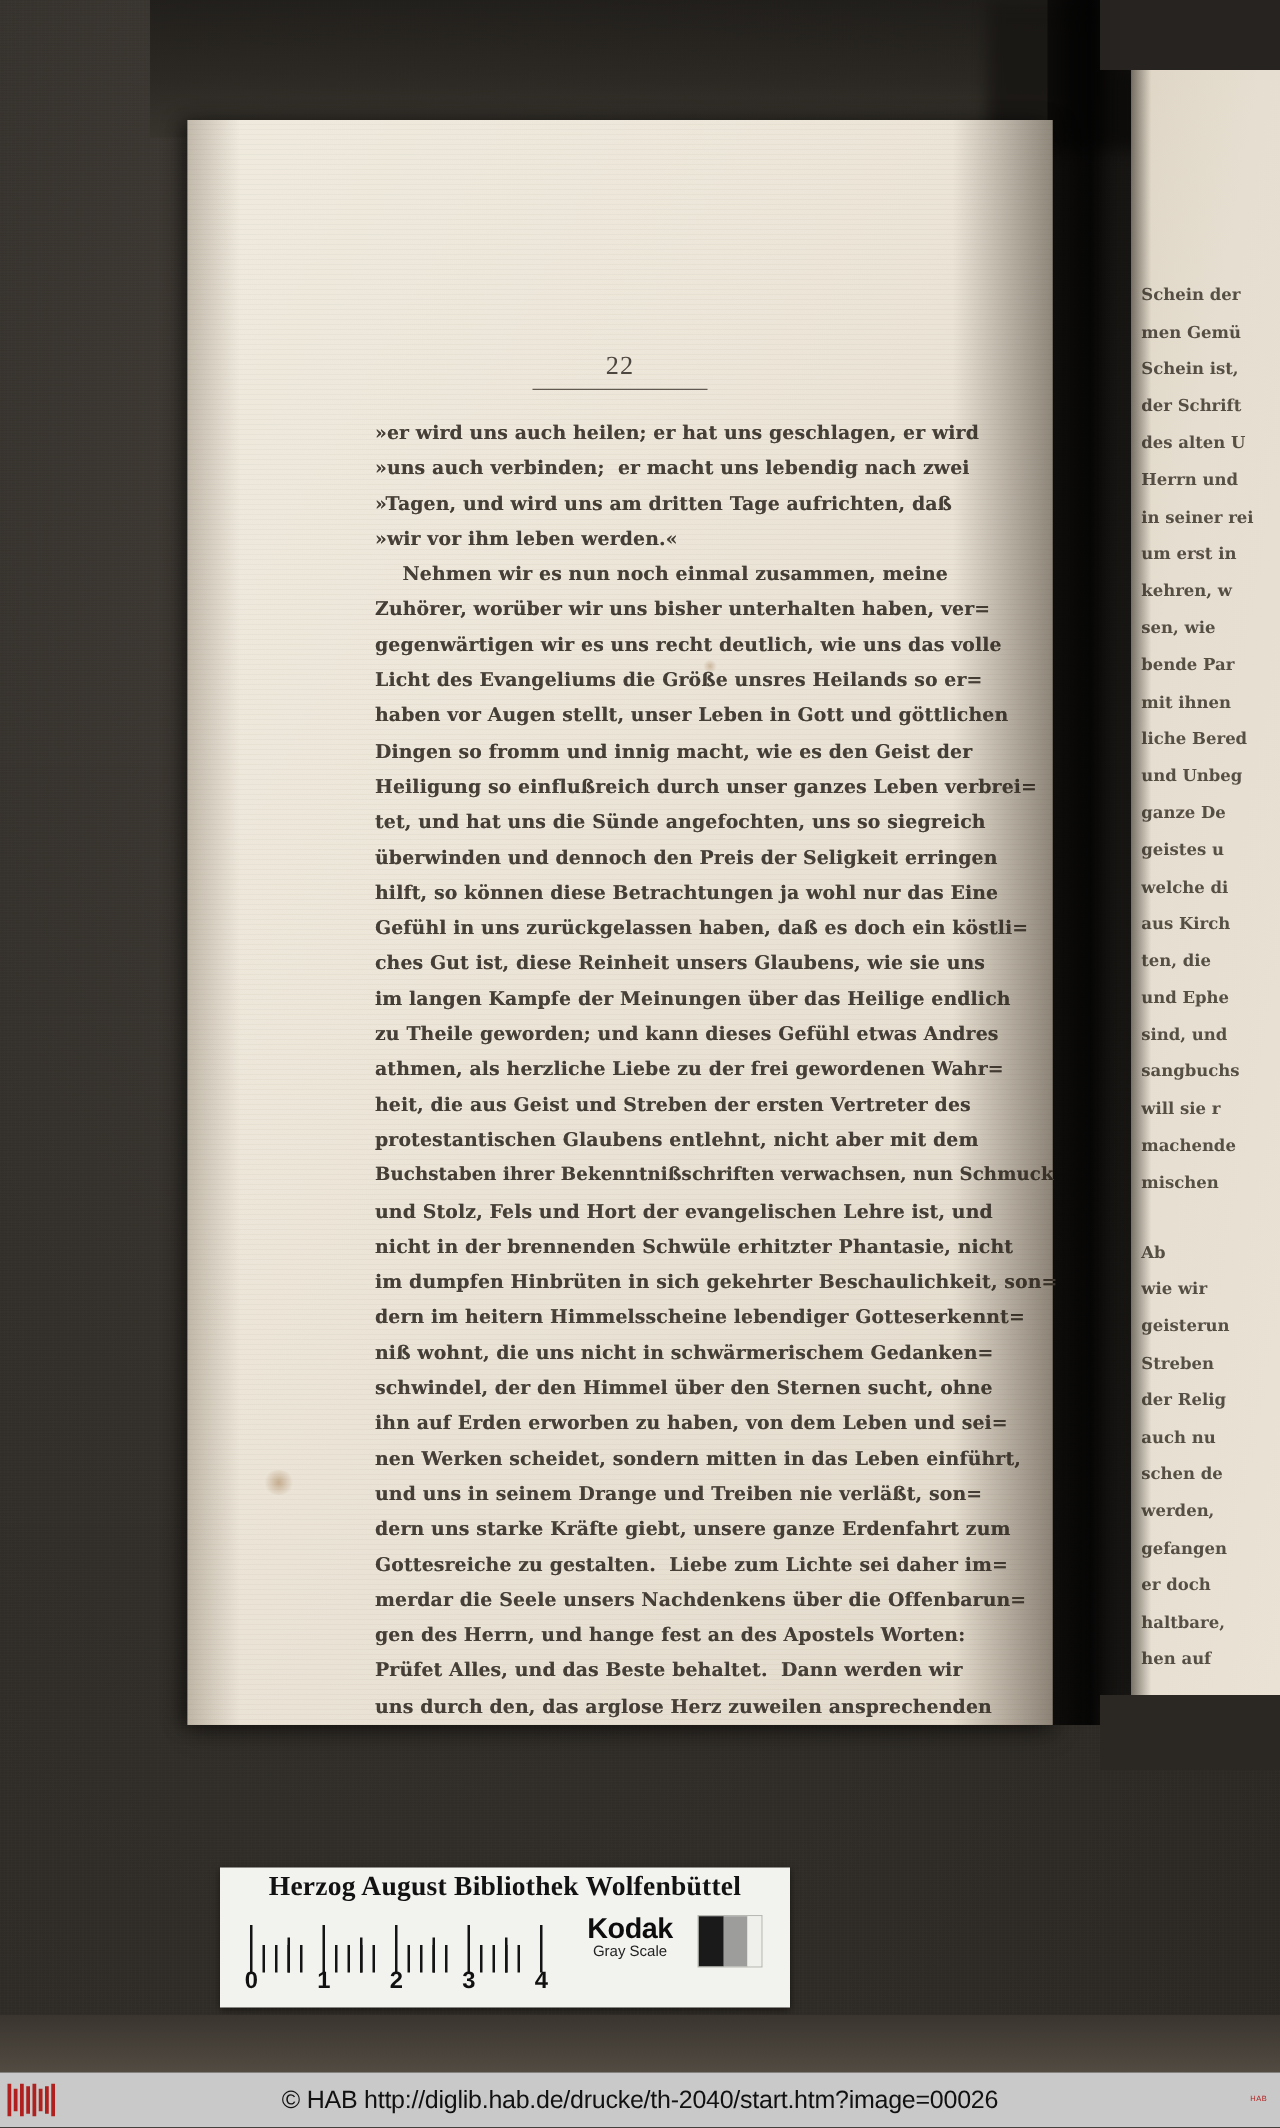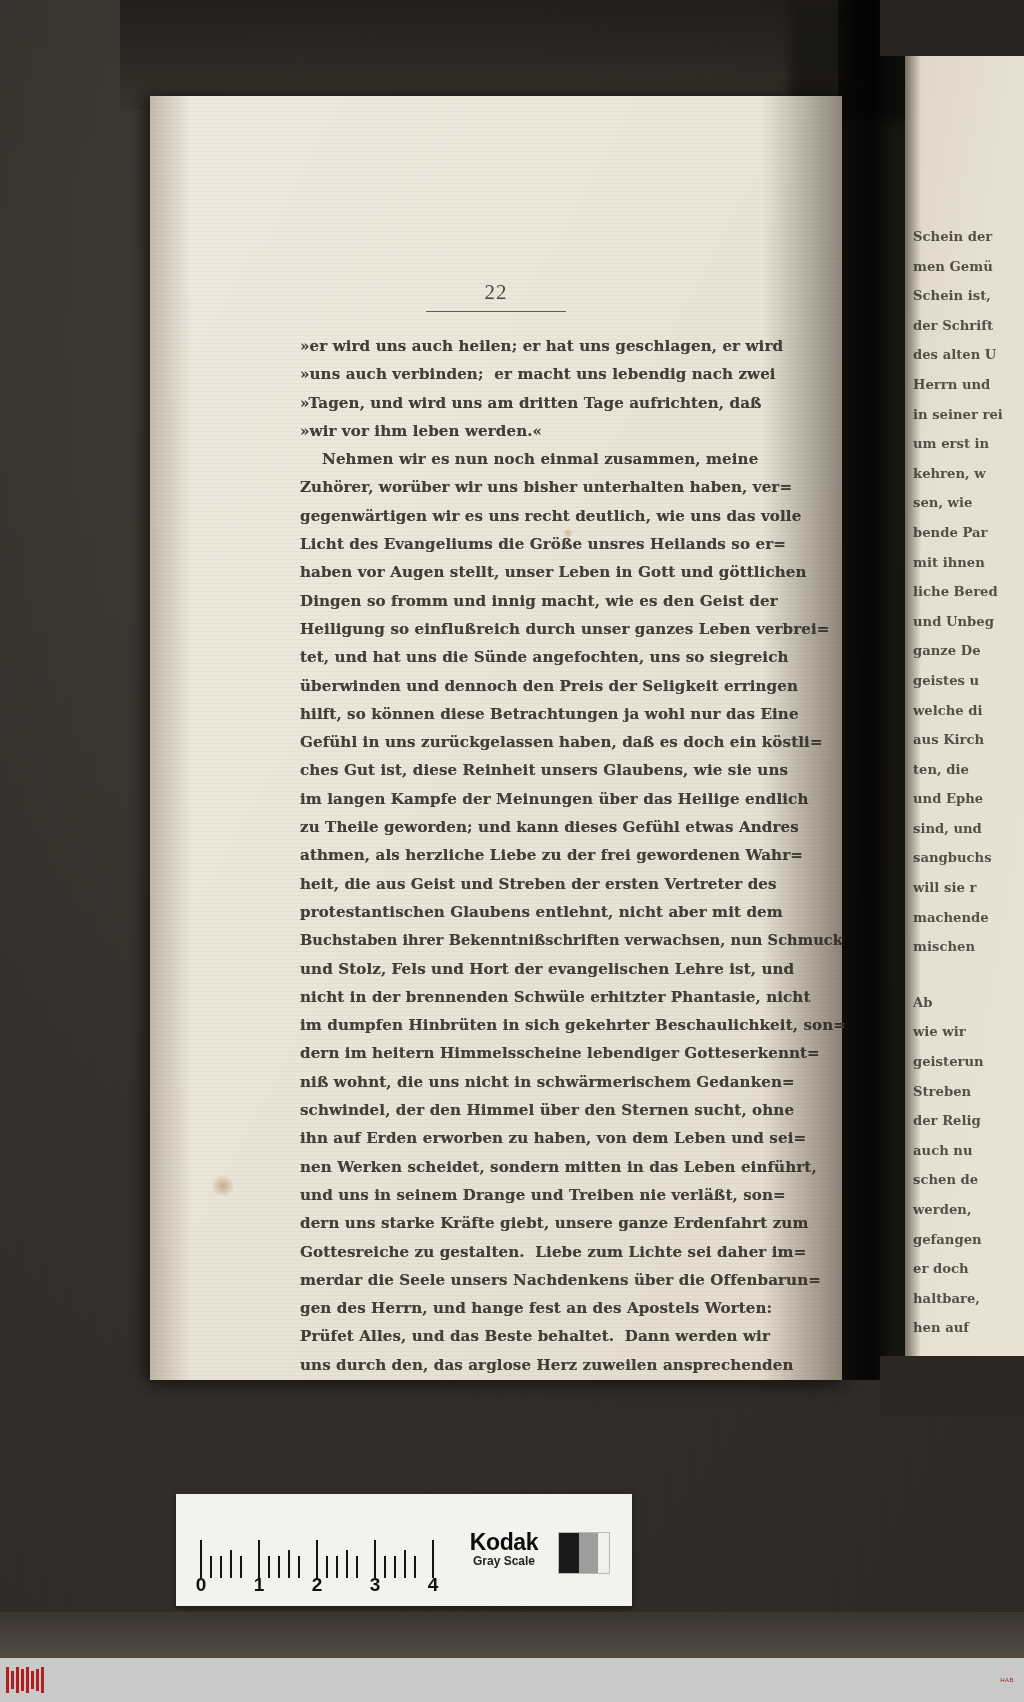--- a/index.html
+++ b/index.html
@@ -243,21 +243,20 @@
     font-size: 23px;
     color: #0d0d0d;
     letter-spacing: -.4px;
     line-height: 24px;
   }
   .kodak-sub {
     font-family: "Liberation Sans", sans-serif;
     font-size: 12px;
     color: #222;
     line-height: 14px;
-    font-weight: bold;
   }
   .graypatch {
     position: absolute;
     left: 382px;
     top: 38px;
     width: 50px;
     height: 40px;
     border: 1px solid #b9b9b4;
     display: flex;
   }
@@ -414,20 +413,21 @@
       <div class="rline">er doch</div>
       <div class="rline">haltbare,</div>
       <div class="rline">hen auf</div>
     </div>
   </div>
   <div class="right-edge-dark"></div>
   <div class="right-top-cover"></div>
   <div class="right-bottom-cover"></div>
 
   <div class="scalecard">
+    <div class="scale-title">Herzog August Bibliothek Wolfenbüttel</div>
 
     <div class="ruler">
 
       <div class="tick" style="left:0px;   height:38px;"></div>
       <div class="tick" style="left:10px;  height:22px;"></div>
       <div class="tick" style="left:20px;  height:22px;"></div>
       <div class="tick" style="left:30px;  height:22px;"></div>
       <div class="tick" style="left:40px;  height:22px;"></div>
       <div class="tick" style="left:30px;  height:28px;"></div>
       <div class="tick" style="left:58px;  height:38px;"></div>
@@ -476,16 +476,17 @@
     <div class="footer-barcode">
       <div class="bc"></div>
       <div class="bc s"></div>
       <div class="bc"></div>
       <div class="bc m"></div>
       <div class="bc"></div>
       <div class="bc s"></div>
       <div class="bc m"></div>
       <div class="bc"></div>
     </div>
+    <div class="footer-text">© HAB http://diglib.hab.de/drucke/th-2040/start.htm?image=00026</div>
     <div class="footer-right">HAB</div>
   </div>
 
 </div>
 
 </body></html>

